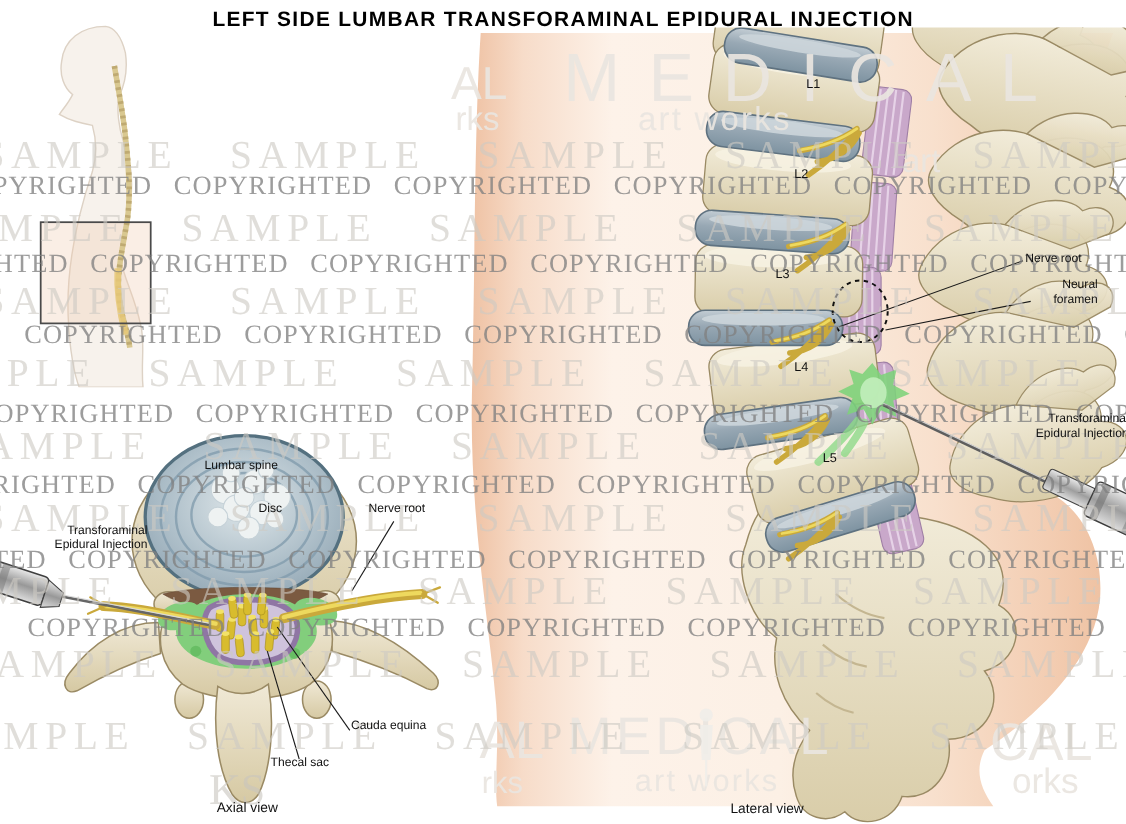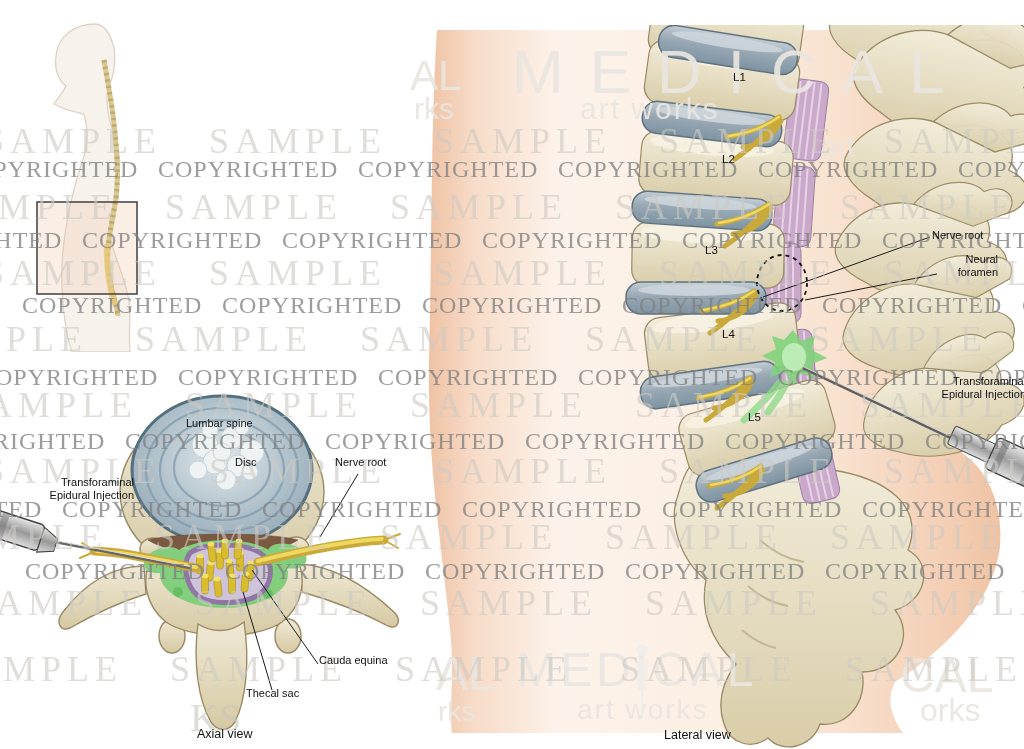--- a/index.html
+++ b/index.html
@@ -342,20 +342,21 @@
       <circle cx="8" cy="7" r="6" fill="rgba(240,237,233,0.9)"></circle>
       <path d="M2,16 h12 l-2,32 h-3 l0,24 h-2 l0,-24 h-3 Z" fill="rgba(240,237,233,0.9)"></path>
     </svg>
     <div class="wm-logo" style="left:436px; top:646px; font-size:48px;">AL</div>
     <div class="wm-logo" style="left:438px; top:696px; font-size:28px;">rks</div>
     <div class="wm-logo" style="left:900px; top:648px; font-size:48px;">CAL</div>
     <div class="wm-logo" style="left:920px; top:692px; font-size:32px;">orks</div>
     <div class="wm-logo wm-frag-gray" style="left:190px; top:694px; font-size:40px;">KS</div>
   </div>
 
+  <div class="title">LEFT SIDE LUMBAR TRANSFORAMINAL EPIDURAL INJECTION</div>
 
   <div class="lbl" style="left:186px; top:371px;margin-top:46px;">Lumbar spine</div>
   <div class="lbl" style="left:235px; top:456px;">Disc</div>
   <div class="lbl" style="left:335px; top:456px;">Nerve root</div>
   <div class="lbl multi" style="left:12px; top:476px; width:122px;">
     <span>Transforaminal</span>
     <span>Epidural Injection</span>
   </div>
   <div class="lbl" style="left:319px; top:654px;">Cauda equina</div>
   <div class="lbl" style="left:246px; top:687px;">Thecal sac</div>

